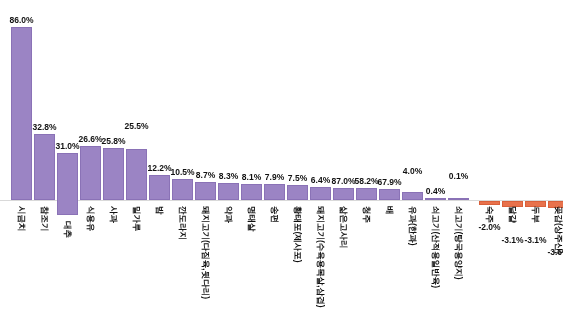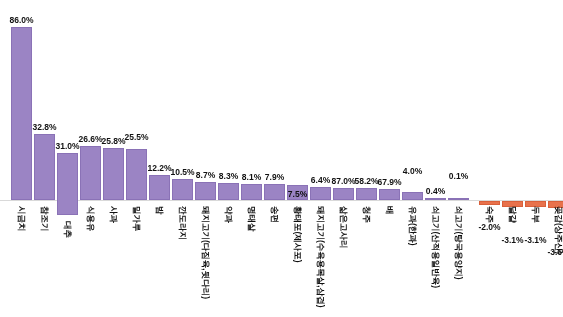--- a/index.html
+++ b/index.html
@@ -96,21 +96,21 @@
         <div class="vallabel" style="left: -8.5px; top: 135.491px;">26.6%</div>
         <div class="vlabel" style="left: 15.5px; top: 206px;">식용유</div>
       </div>
       <div class="bar-slot" style="left: 102px;">
         <div class="bar pos" title="사과 25.8%" style="height: 51.9px; top: 148.1px;"></div>
         <div class="vallabel" style="left: -8.5px; top: 137.1px;">25.8%</div>
         <div class="vlabel" style="left: 15.5px; top: 206px;">사과</div>
       </div>
       <div class="bar-slot" style="left: 125px;">
         <div class="bar pos" title="밀가루 25.5%" style="height: 51.2965px; top: 148.703px;"></div>
-        <div class="vallabel" style="left: -8.5px; top: 133px;">25.5%</div>
+        <div class="vallabel" style="left: -8.5px; top: 122px;">25.5%</div>
         <div class="vlabel" style="left: 15.5px; top: 206px;">밀가루</div>
       </div>
       <div class="bar-slot" style="left: 148px;">
         <div class="bar pos" title="밤 12.2%" style="height: 24.5419px; top: 175.458px;"></div>
         <div class="vallabel" style="left: -8.5px; top: 164.458px;">12.2%</div>
         <div class="vlabel" style="left: 15.5px; top: 206px;">밤</div>
       </div>
       <div class="bar-slot" style="left: 171px;">
         <div class="bar pos" title="깐도라지 10.5%" style="height: 21.1221px; top: 178.878px;"></div>
         <div class="vallabel" style="left: -8.5px; top: 167.878px; text-align: center;">10.5%</div>
@@ -131,21 +131,21 @@
         <div class="vallabel" style="left: -8.5px; top: 172.706px;">8.1%</div>
         <div class="vlabel" style="left: 15.5px; top: 206px;">명태살</div>
       </div>
       <div class="bar-slot" style="left: 263px;">
         <div class="bar pos" title="송편 7.9%" style="height: 15.8919px; top: 184.108px;"></div>
         <div class="vallabel" style="left: -8.5px; top: 173.108px;">7.9%</div>
         <div class="vlabel" style="left: 15.5px; top: 206px;">송편</div>
       </div>
       <div class="bar-slot" style="left: 286px;">
         <div class="bar pos" title="황태포(제사포) 7.5%" style="height: 15.0872px; top: 184.913px;"></div>
-        <div class="vallabel" style="left: -8.5px; top: 173.913px; margin-top: 16px;">7.5%</div>
+        <div class="vallabel" style="left: -8.5px; top: 173.913px;">7.5%</div>
         <div class="vlabel" style="left: 15.5px; top: 206px;">황태포(제사포)</div>
       </div>
       <div class="bar-slot" style="left: 309px;">
         <div class="bar pos" title="돼지고기(수육용목살,삼겹) 6.4%" style="height: 12.8744px; top: 187.126px;"></div>
         <div class="vallabel" style="left: -8.5px; top: 176.126px;">6.4%</div>
         <div class="vlabel" style="left: 15.5px; top: 206px;">돼지고기(수육용목살,삼겹)</div>
       </div>
       <div class="bar-slot" style="left: 332px;">
         <div class="bar pos" title="삶은고사리 6.2%" style="height: 12.4721px; top: 187.528px;"></div>
         <div class="vallabel" style="left: -8.5px; top: 176.528px;">87.0%</div>

